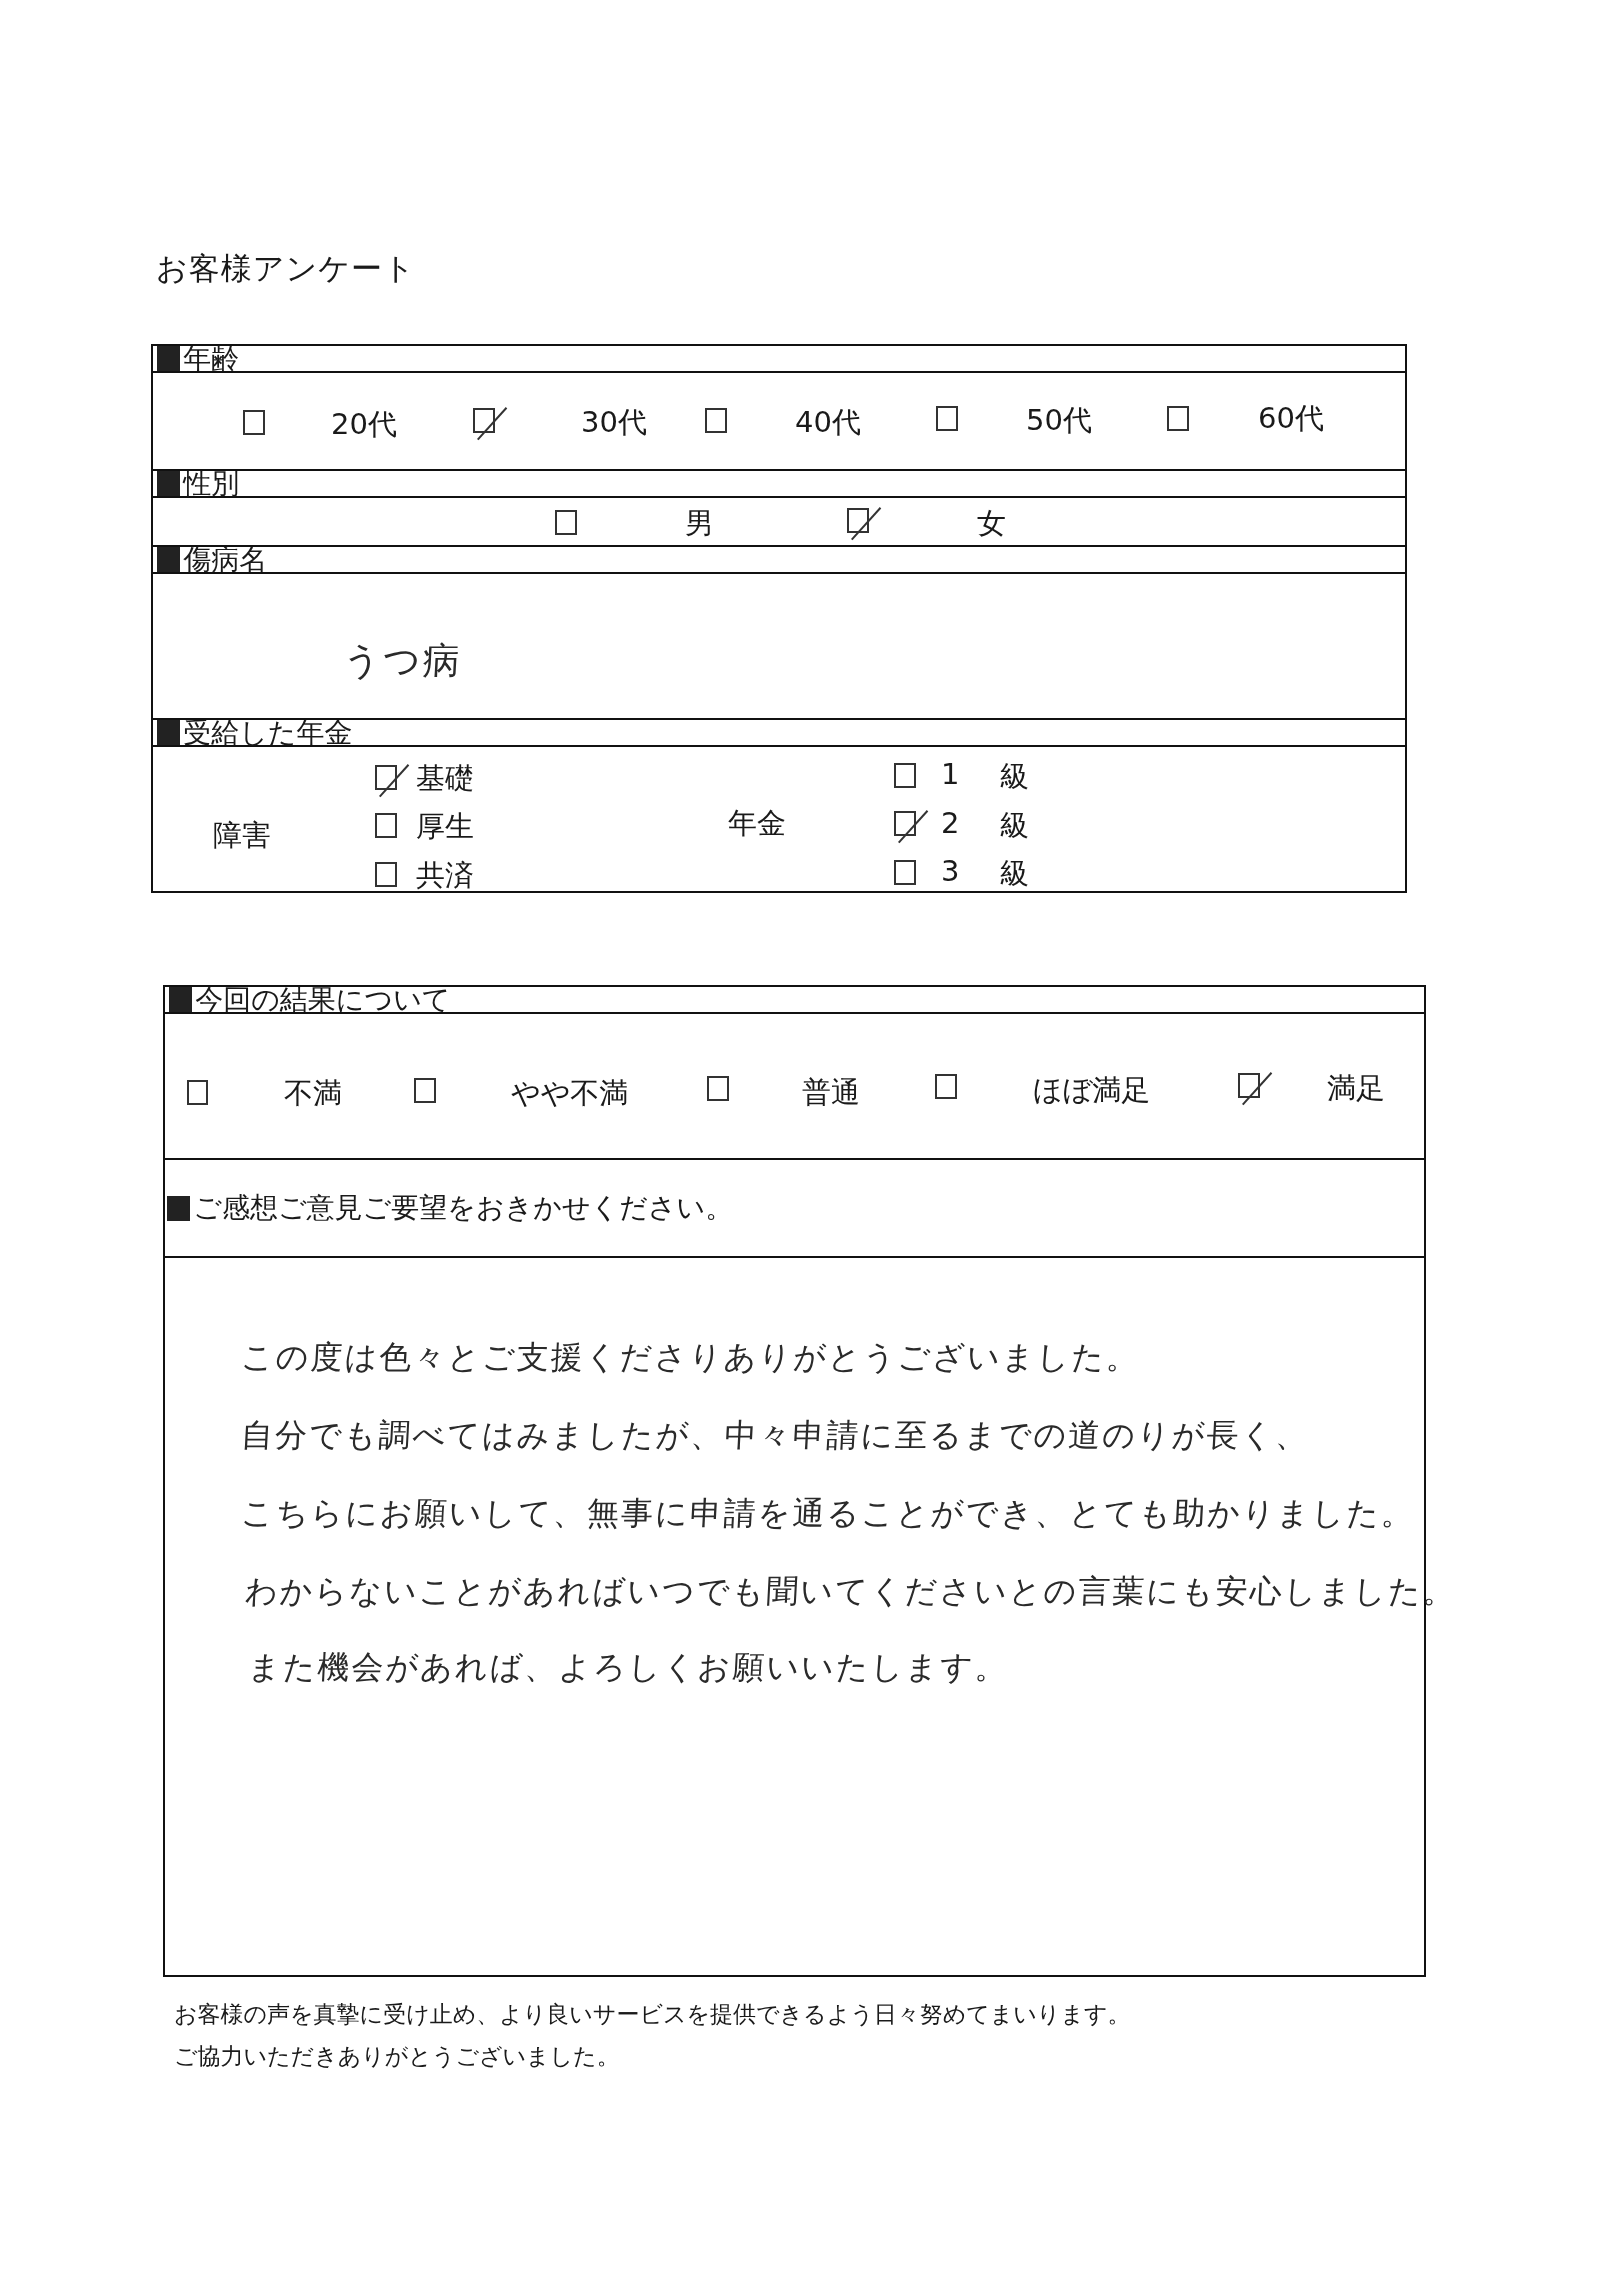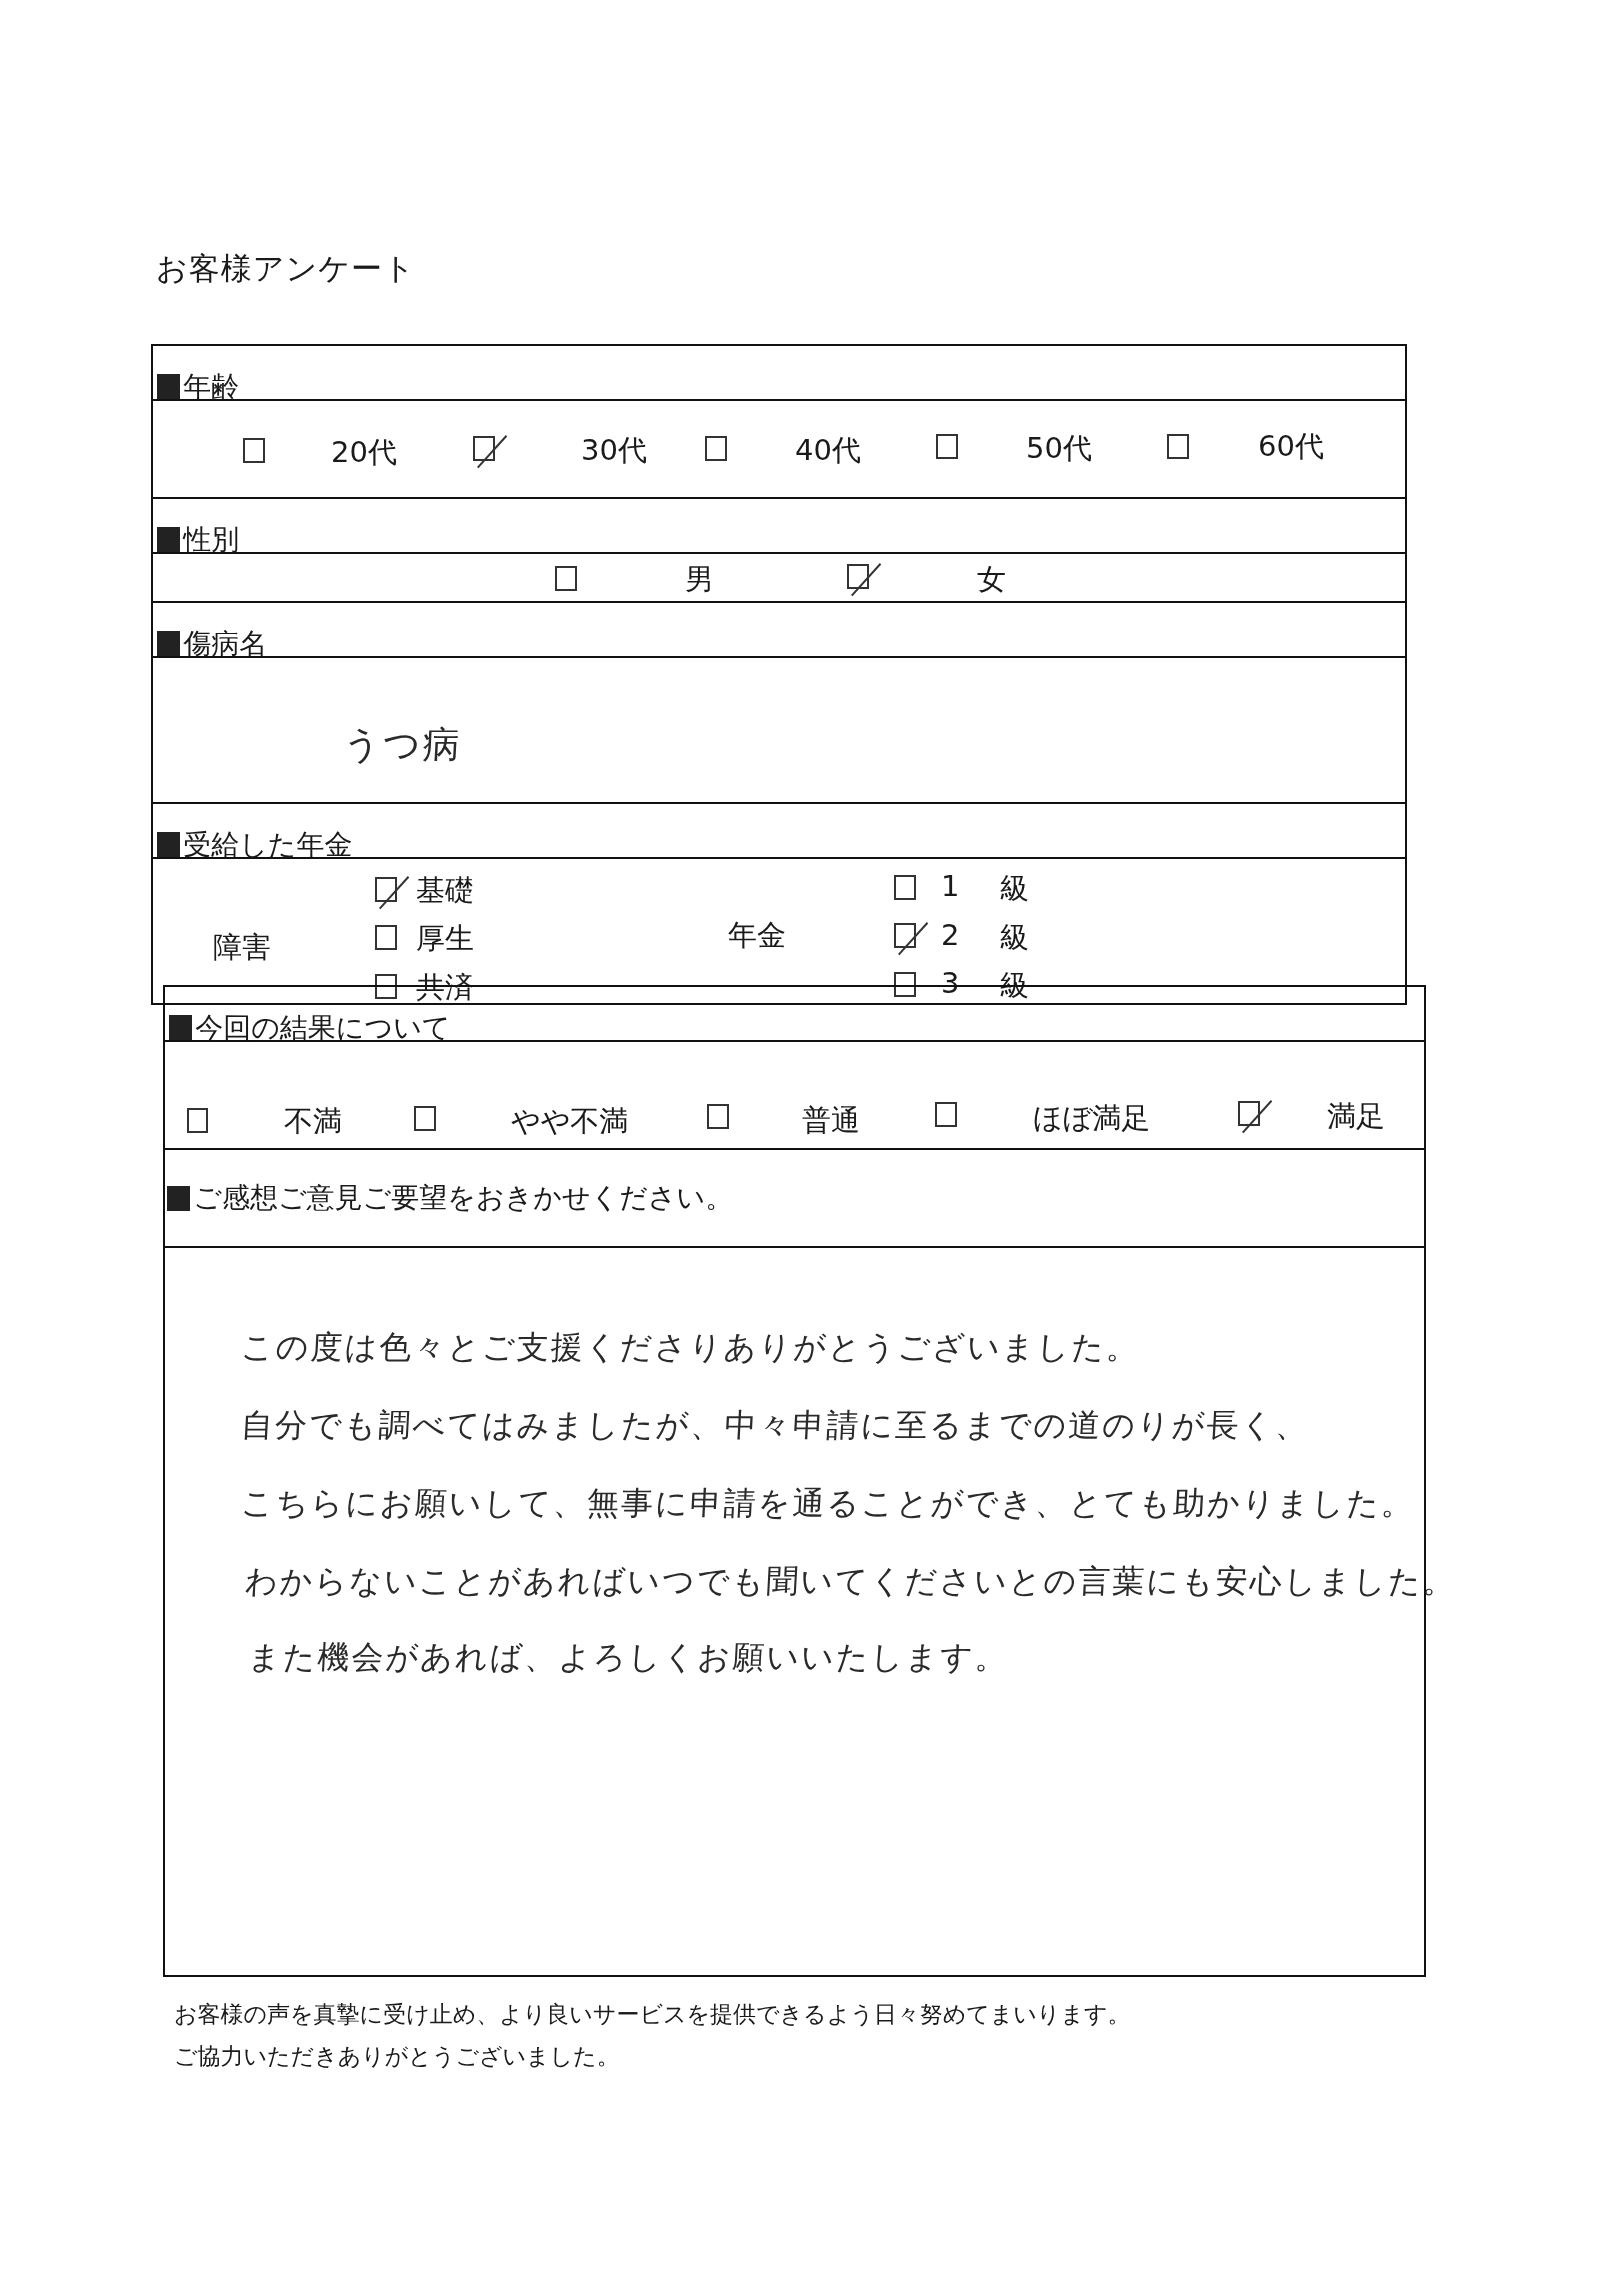--- a/index.html
+++ b/index.html
@@ -11,21 +11,21 @@
   .form {
     position: absolute; left: 151px; top: 344px; width: 1256px;
     border: 2.9px solid #111; border-bottom: none; box-sizing: border-box;
   }
   .form2 {
     position: absolute; left: 163px; top: 1170px; width: 1263px; height: 807px;
     border: 2.9px solid #111; box-sizing: border-box;
   }
   .hdr {
     height: 27px; border-bottom: 2.9px solid #111; display: flex; align-items: center;
-    font-size: 28px; padding-left: 3.9px; box-sizing: border-box; margin-top: 28px;
+    font-size: 28px; padding-left: 3.9px; box-sizing: border-box;
   }
   .sq { display: inline-block; width: 23.4px; height: 25px; background: #222; margin-right: 2.9px; }
   .row { border-bottom: 2.9px solid #111; position: relative; box-sizing: border-box; font-size: 29px; }
   .cb {
     position: absolute; width: 21.5px; height: 25px; border: 2px solid #333; box-sizing: border-box;
   }
   .cb.checked::after {
     content: ""; position: absolute; left: 2px; top: -13.7px; width: 2px; height: 43px;
     background: #333; transform: rotate(42deg); transform-origin: bottom left;
   }
@@ -104,21 +104,21 @@
     <span class="lbl" style="left:847px;top:107px">級</span>
   </div>
 </div>
 
 <div class="form2" style="top:985px; height:992px;">
 
   <div class="hdr">
     <span class="sq"></span>
     <span>今回の結果について</span>
   </div>
-  <div class="row" style="height:108px">
+  <div class="row" style="height:146px">
     <span class="cb" style="left:21.5px;top:66px"></span>
     <span class="lbl" style="left:119px;top:60px">不満</span>
     <span class="cb" style="left:249px;top:64px"></span>
     <span class="lbl" style="left:346px;top:60px">やや不満</span>
     <span class="cb" style="left:542px;top:62px"></span>
     <span class="lbl" style="left:637px;top:59px">普通</span>
     <span class="cb" style="left:770px;top:60px"></span>
     <span class="lbl" style="left:868px;top:57px">ほぼ満足</span>
     <span class="cb checked" style="left:1073px;top:59px"></span>
     <span class="lbl" style="left:1162px;top:55px">満足</span>

